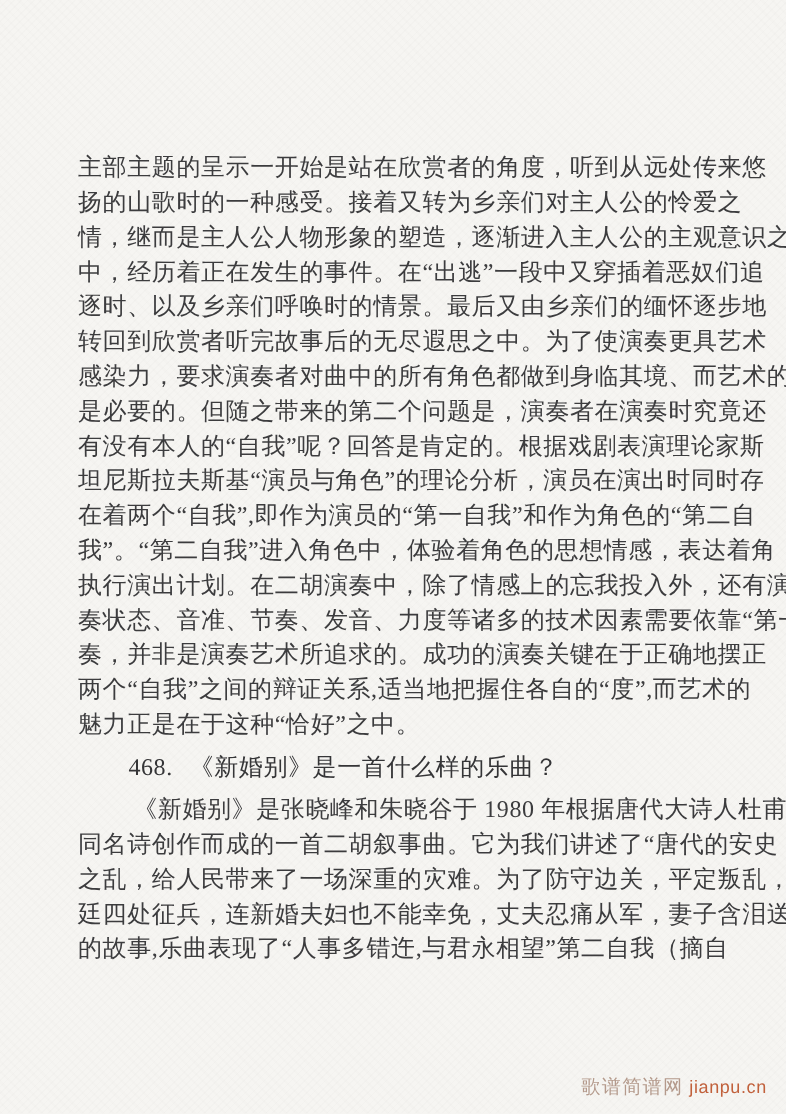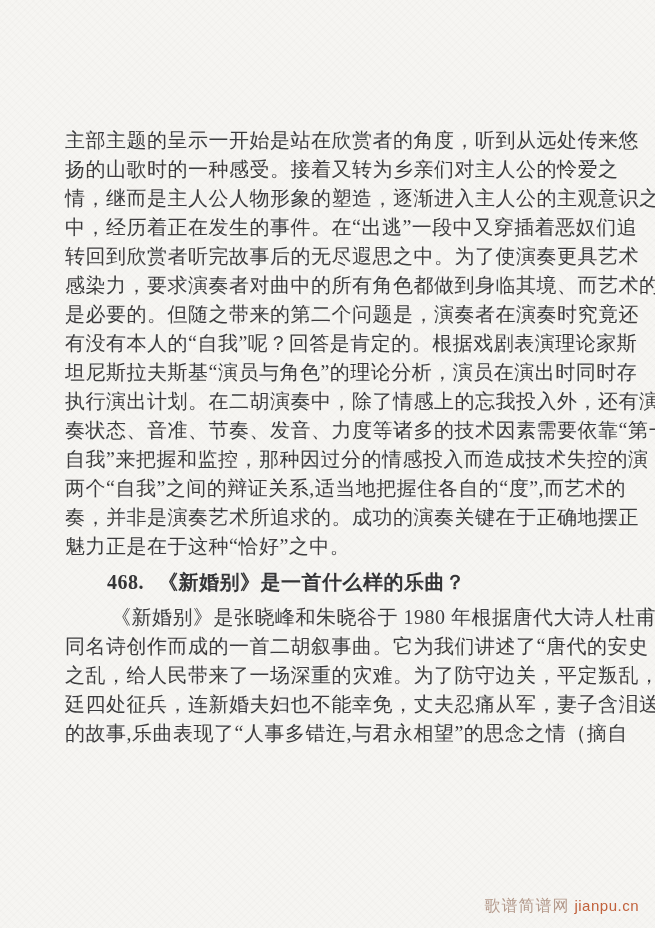--- a/index.html
+++ b/index.html
@@ -39,21 +39,21 @@
     text-align: justify;
     text-align-last: justify;
   }
   .line.no-just {
     text-align: left;
     text-align-last: left;
   }
   .heading {
     margin-top: 7px;
     height: 29px;
-    font-weight: 700;
+    font-weight: 400;
     text-align: right;
     text-align-last: left;
     padding-left: 42px;
     white-space: nowrap;
     color: #353537;
   }
   .heading .q-number {
     margin-right: 14px;
     letter-spacing: 0.5px;
   }
@@ -85,42 +85,44 @@
 </head>
 <body>
 
 <div class="page">
   <div class="text-block">
 
     <div class="line">主部主题的呈示一开始是站在欣赏者的角度，听到从远处传来悠</div>
     <div class="line">扬的山歌时的一种感受。接着又转为乡亲们对主人公的怜爱之</div>
     <div class="line">情，继而是主人公人物形象的塑造，逐渐进入主人公的主观意识之</div>
     <div class="line">中，经历着正在发生的事件。在“出逃”一段中又穿插着恶奴们追</div>
+    <div class="line">逐时、以及乡亲们呼唤时的情景。最后又由乡亲们的缅怀逐步地</div>
     <div class="line">转回到欣赏者听完故事后的无尽遐思之中。为了使演奏更具艺术</div>
     <div class="line">感染力，要求演奏者对曲中的所有角色都做到身临其境、而艺术的</div>
     <div class="line">是必要的。但随之带来的第二个问题是，演奏者在演奏时究竟还</div>
     <div class="line">有没有本人的“自我”呢？回答是肯定的。根据戏剧表演理论家斯</div>
     <div class="line">坦尼斯拉夫斯基“演员与角色”的理论分析，演员在演出时同时存</div>
+    <div class="line">在着两个“自我”,即作为演员的“第一自我”和作为角色的“第二自</div>
+    <div class="line">我”。“第二自我”进入角色中，体验着角色的思想情感，表达着角</div>
     <div class="line">执行演出计划。在二胡演奏中，除了情感上的忘我投入外，还有演</div>
     <div class="line">奏状态、音准、节奏、发音、力度等诸多的技术因素需要依靠“第一</div>
-    <div class="line">自我”来把握和监控，那种因过分的情感投入而造成技术失控的演</div>
+    <div class="line">奏，并非是演奏艺术所追求的。成功的演奏关键在于正确地摆正</div>
     <div class="line">两个“自我”之间的辩证关系,适当地把握住各自的“度”,而艺术的</div>
-    <div class="line">奏，并非是演奏艺术所追求的。成功的演奏关键在于正确地摆正</div>
     <div class="line no-just">魅力正是在于这种“恰好”之中。</div>
 
     <div class="heading">
       <span class="q-number">468.</span><span>《新婚别》是一首什么样的乐曲？</span>
     </div>
 
     <div class="para2">
       <div class="line indent-first">《新婚别》是张晓峰和朱晓谷于 1980 年根据唐代大诗人杜甫的</div>
       <div class="line">同名诗创作而成的一首二胡叙事曲。它为我们讲述了“唐代的安史</div>
       <div class="line">之乱，给人民带来了一场深重的灾难。为了防守边关，平定叛乱，朝</div>
       <div class="line">廷四处征兵，连新婚夫妇也不能幸免，丈夫忍痛从军，妻子含泪送别”</div>
-      <div class="line">的故事,乐曲表现了“人事多错迕,与君永相望”的思念之情（摘自</div>
+      <div class="line">的故事,乐曲表现了“人事多错迕,与君永相望”第二自我（摘自</div>
     </div>
 
   </div>
 
   <div class="watermark">
     <span class="wm-site">歌谱简谱网</span>
     <span class="wm-domain">jianpu.cn</span>
   </div>
 </div>
 

